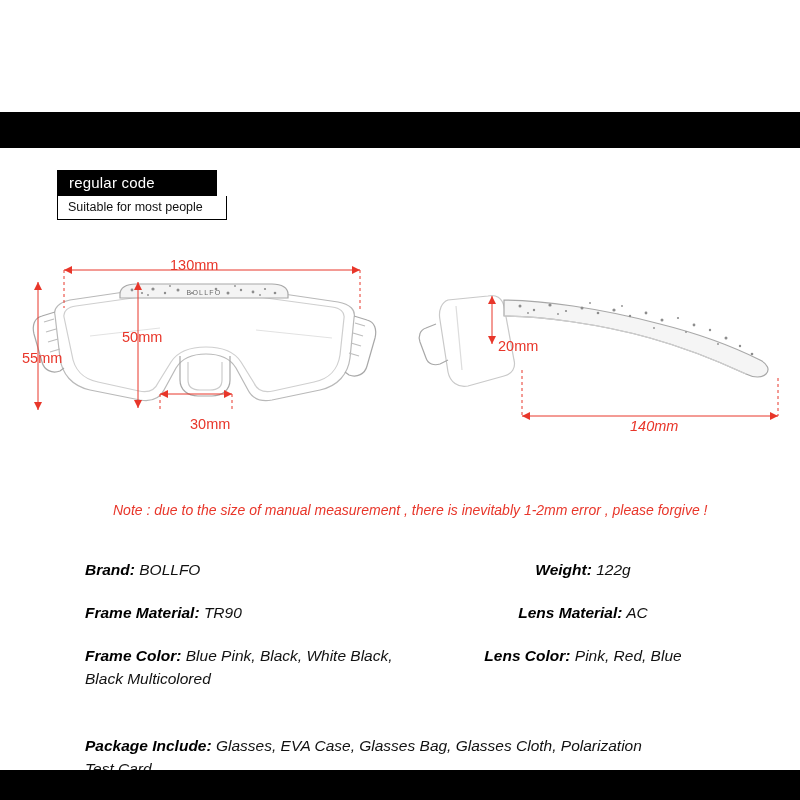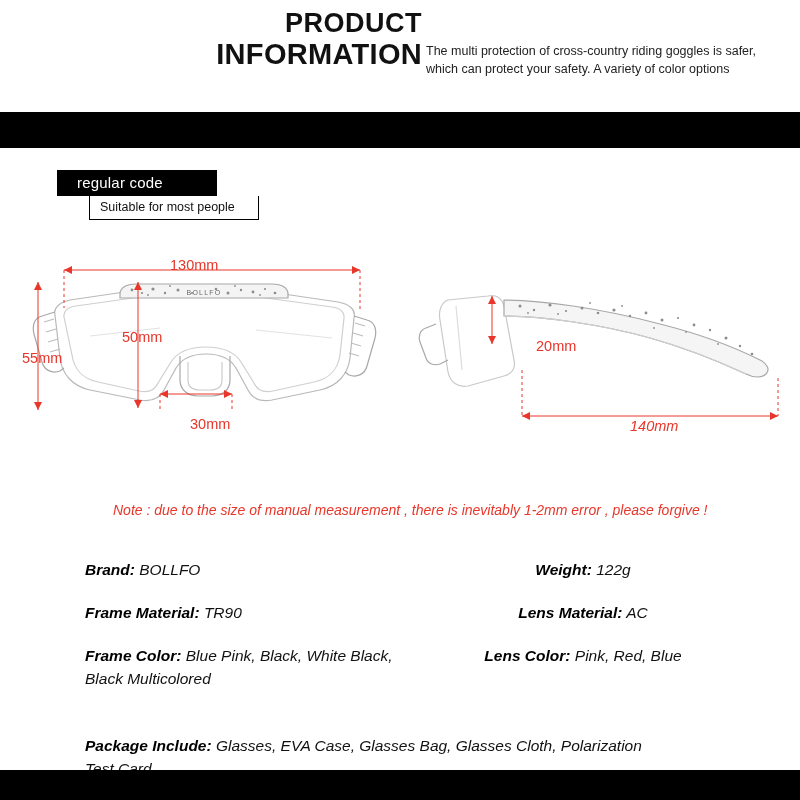--- a/index.html
+++ b/index.html
@@ -72,39 +72,38 @@
   .code-tag {
     position: absolute;
     left: 57px;
     top: 170px;
     width: 160px;
     height: 26px;
     background: #000000;
     color: #ffffff;
     font-size: 15px;
     line-height: 26px;
-    padding-left: 20px;
+    padding-left: 12px;
     box-sizing: border-box;
     letter-spacing: 0.2px;
   }
   .code-sub {
     position: absolute;
     left: 57px;
     top: 196px;
     width: 170px;
     height: 24px;
     border: 1px solid #000000;
     border-top: none;
     background: #ffffff;
     color: #111111;
     font-size: 12.5px;
     line-height: 23px;
     padding-left: 10px;
     box-sizing: border-box;
-    margin-left: 32px;
   }
 
   
   .diagram {
     position: absolute;
     left: 0;
     top: 240px;
     width: 800px;
     height: 260px;
   }
@@ -168,25 +167,20 @@
     background: #000000;
   }
   svg { display: block; }
 </style>
 </head>
 <body>
 
 <div class="page">
 
   <div class="header">
-    <div class="title-block">
-      <div class="title-line1">PRODUCT</div>
-      <div class="title-line2">INFORMATION</div>
-    </div>
-    <div class="header-desc">The multi protection of cross-country riding goggles is safer, which can protect your safety. A variety of color options</div>
   </div>
   <div class="black-bar"></div>
 
   <div class="code-tag">regular code</div>
   <div class="code-sub">Suitable for most people</div>
 
   <div class="diagram">
 
     <svg width="400" height="220" viewBox="0 0 400 220" style="position:absolute;left:20px;top:0;">
       <g fill="none" stroke="#b9b9b9" stroke-width="1.2">
@@ -323,21 +317,21 @@
         <path d="M92 104 l-4 -8 h8 z" fill="#e8362a" stroke="none"></path>
 
         <line x1="122" y1="176" x2="378" y2="176"></line>
         <path d="M122 176 l8 -4 v8 z" fill="#e8362a" stroke="none"></path>
         <path d="M378 176 l-8 -4 v8 z" fill="#e8362a" stroke="none"></path>
         <line x1="122" y1="130" x2="122" y2="176" stroke-dasharray="3 3"></line>
         <line x1="378" y1="138" x2="378" y2="176" stroke-dasharray="3 3"></line>
       </g>
     </svg>
 
-    <div class="dim-label" style="left:536px;top:98px;">20mm</div>
+    <div class="dim-label" style="left:498px;top:98px;">20mm</div>
     <div class="dim-label" style="left:630px;top:178px;font-style:italic;">140mm</div>
   </div>
 
   <div class="note">Note : due to the size of manual measurement , there is inevitably 1-2mm error , please forgive !</div>
 
   <div class="specs">
     <div class="spec col-left r1">
       <span class="k">Brand:</span>
       <span class="v">BOLLFO</span>
     </div>

